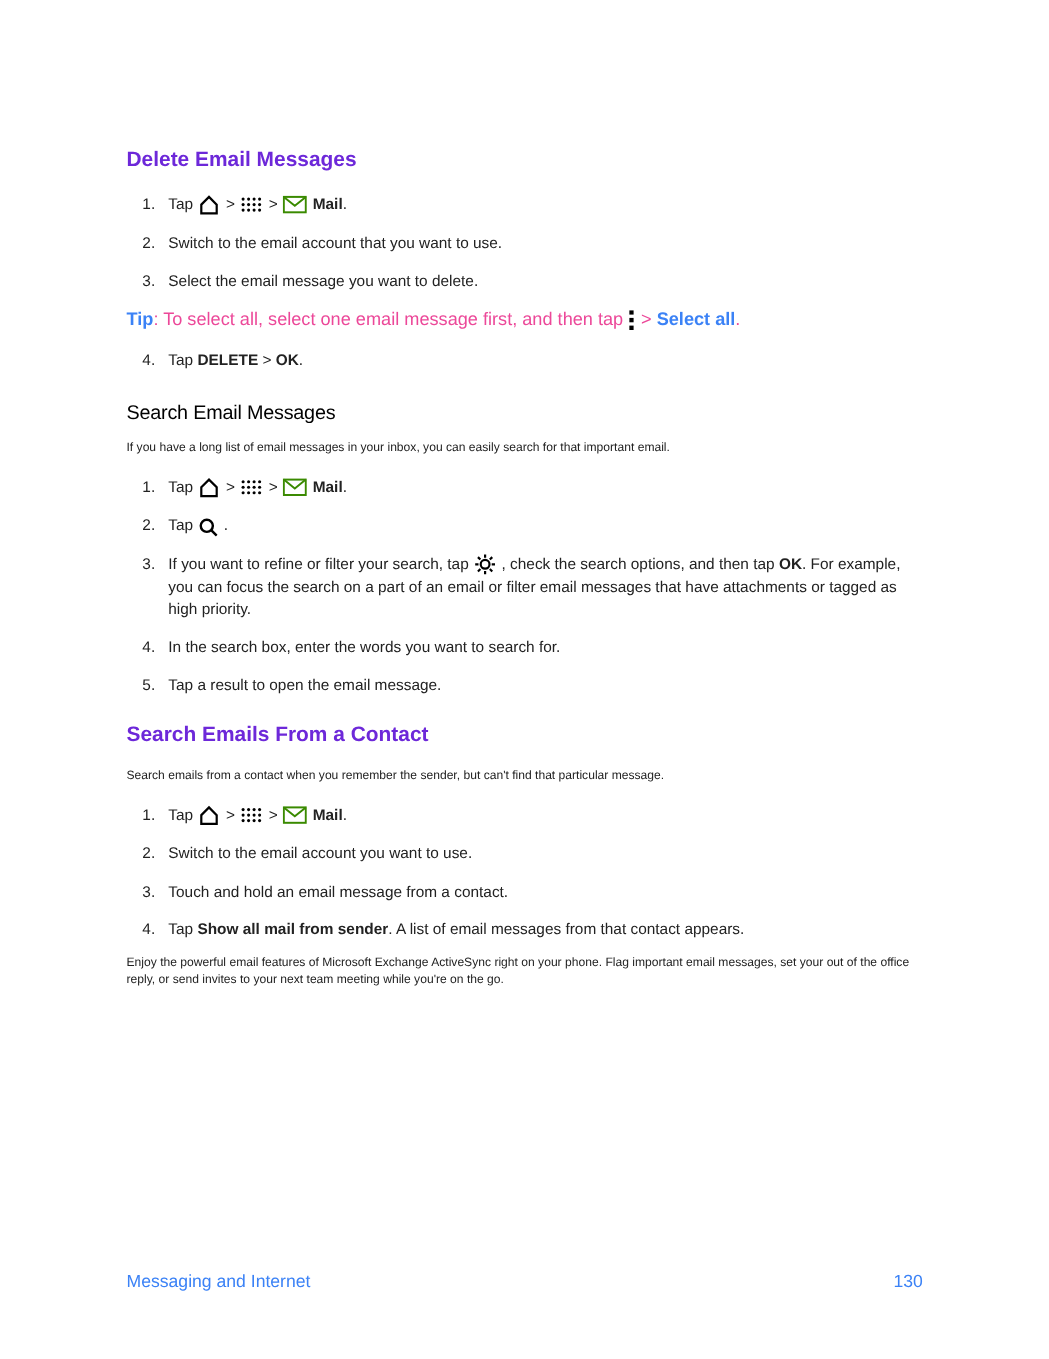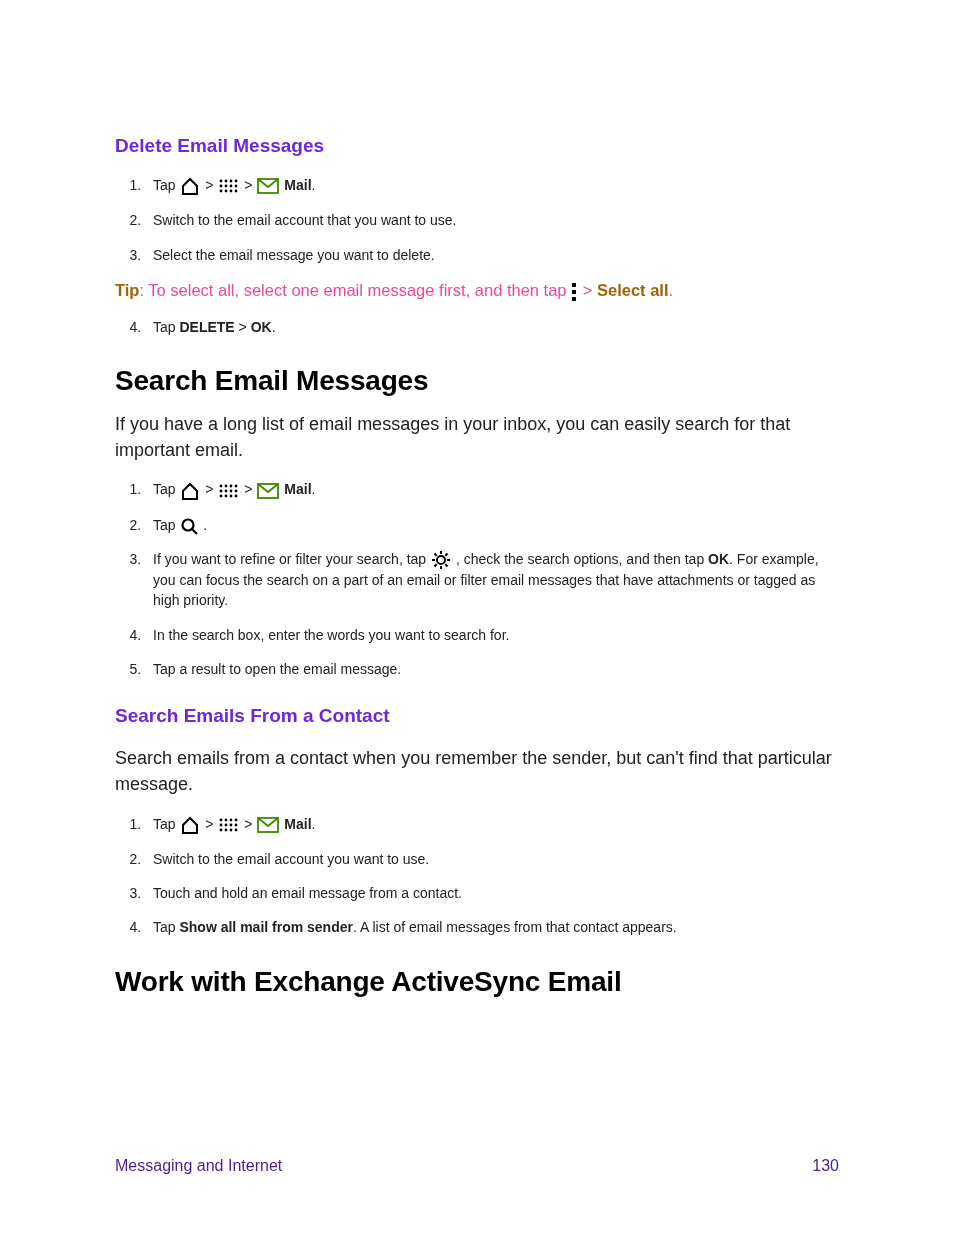--- a/index.html
+++ b/index.html
@@ -19,58 +19,58 @@
   h3.section {
     font-family: Arial, Helvetica, sans-serif;
     font-weight: 900;
     font-size: 19px;
     margin: 0 0 18px 0;
     letter-spacing: 0px;
     color: #6d28d9;
   }
   h2.big {
     font-family: Arial, Helvetica, sans-serif;
-    font-weight: 700;
-    font-size: 28px;
+    font-weight: 400;
+    font-size: 18px;
     margin: 28px 0 14px 0;
     letter-spacing: -0.2px;
     color: #000;
   }
   ol {
     margin: 0 0 0 0;
     padding-left: 30px;
     font-size: 14px;
     line-height: 1.45;
   }
   ol > li {
     margin-bottom: 14px;
     padding-left: 8px;
   }
   p.body {
-    font-size: 18px;
+    font-size: 11px;
     line-height: 1.45;
     margin: 0 0 16px 0;
   }
   .tip {
     font-size: 16.5px;
     line-height: 1.45;
     margin: 4px 0 14px 0;
   }
-  .green { color: #a16207; font-weight: bold; }
+  .green { color: #3b82f6; font-weight: bold; }
   .green-normal { color: #ec4899; }
   .bold { font-weight: bold; }
   .footer {
     position: absolute;
     bottom: 60px;
     left: 115px;
     right: 115px;
     display: flex;
     justify-content: space-between;
     font-size: 16px;
-    color: #4c1d95;
+    color: #3b82f6;
   }
   .iconwrap {
     display: inline-flex;
     align-items: center;
     vertical-align: middle;
   }
   svg.ic {
     vertical-align: -3px;
     margin: 0 1px;
   }
@@ -208,20 +208,20 @@
           </svg>
         </span> <span class="bold">Mail</span><span>.</span>
     </li>
     <li>Switch to the email account you want to use.</li>
     <li>Touch and hold an email message from a contact.</li>
     <li>
       <span>Tap </span><span class="bold">Show all mail from sender</span><span>. A list of email messages from that contact appears.</span>
     </li>
   </ol>
 
-  <h2 class="big">Work with Exchange ActiveSync Email</h2>
+  <p class="body">Enjoy the powerful email features of Microsoft Exchange ActiveSync right on your phone. Flag important email messages, set your out of the office reply, or send invites to your next team meeting while you're on the go.</p>
 
 </div>
 
 <div class="footer">
   <span>Messaging and Internet</span>
   <span>130</span>
 </div>
 
 </body></html>

